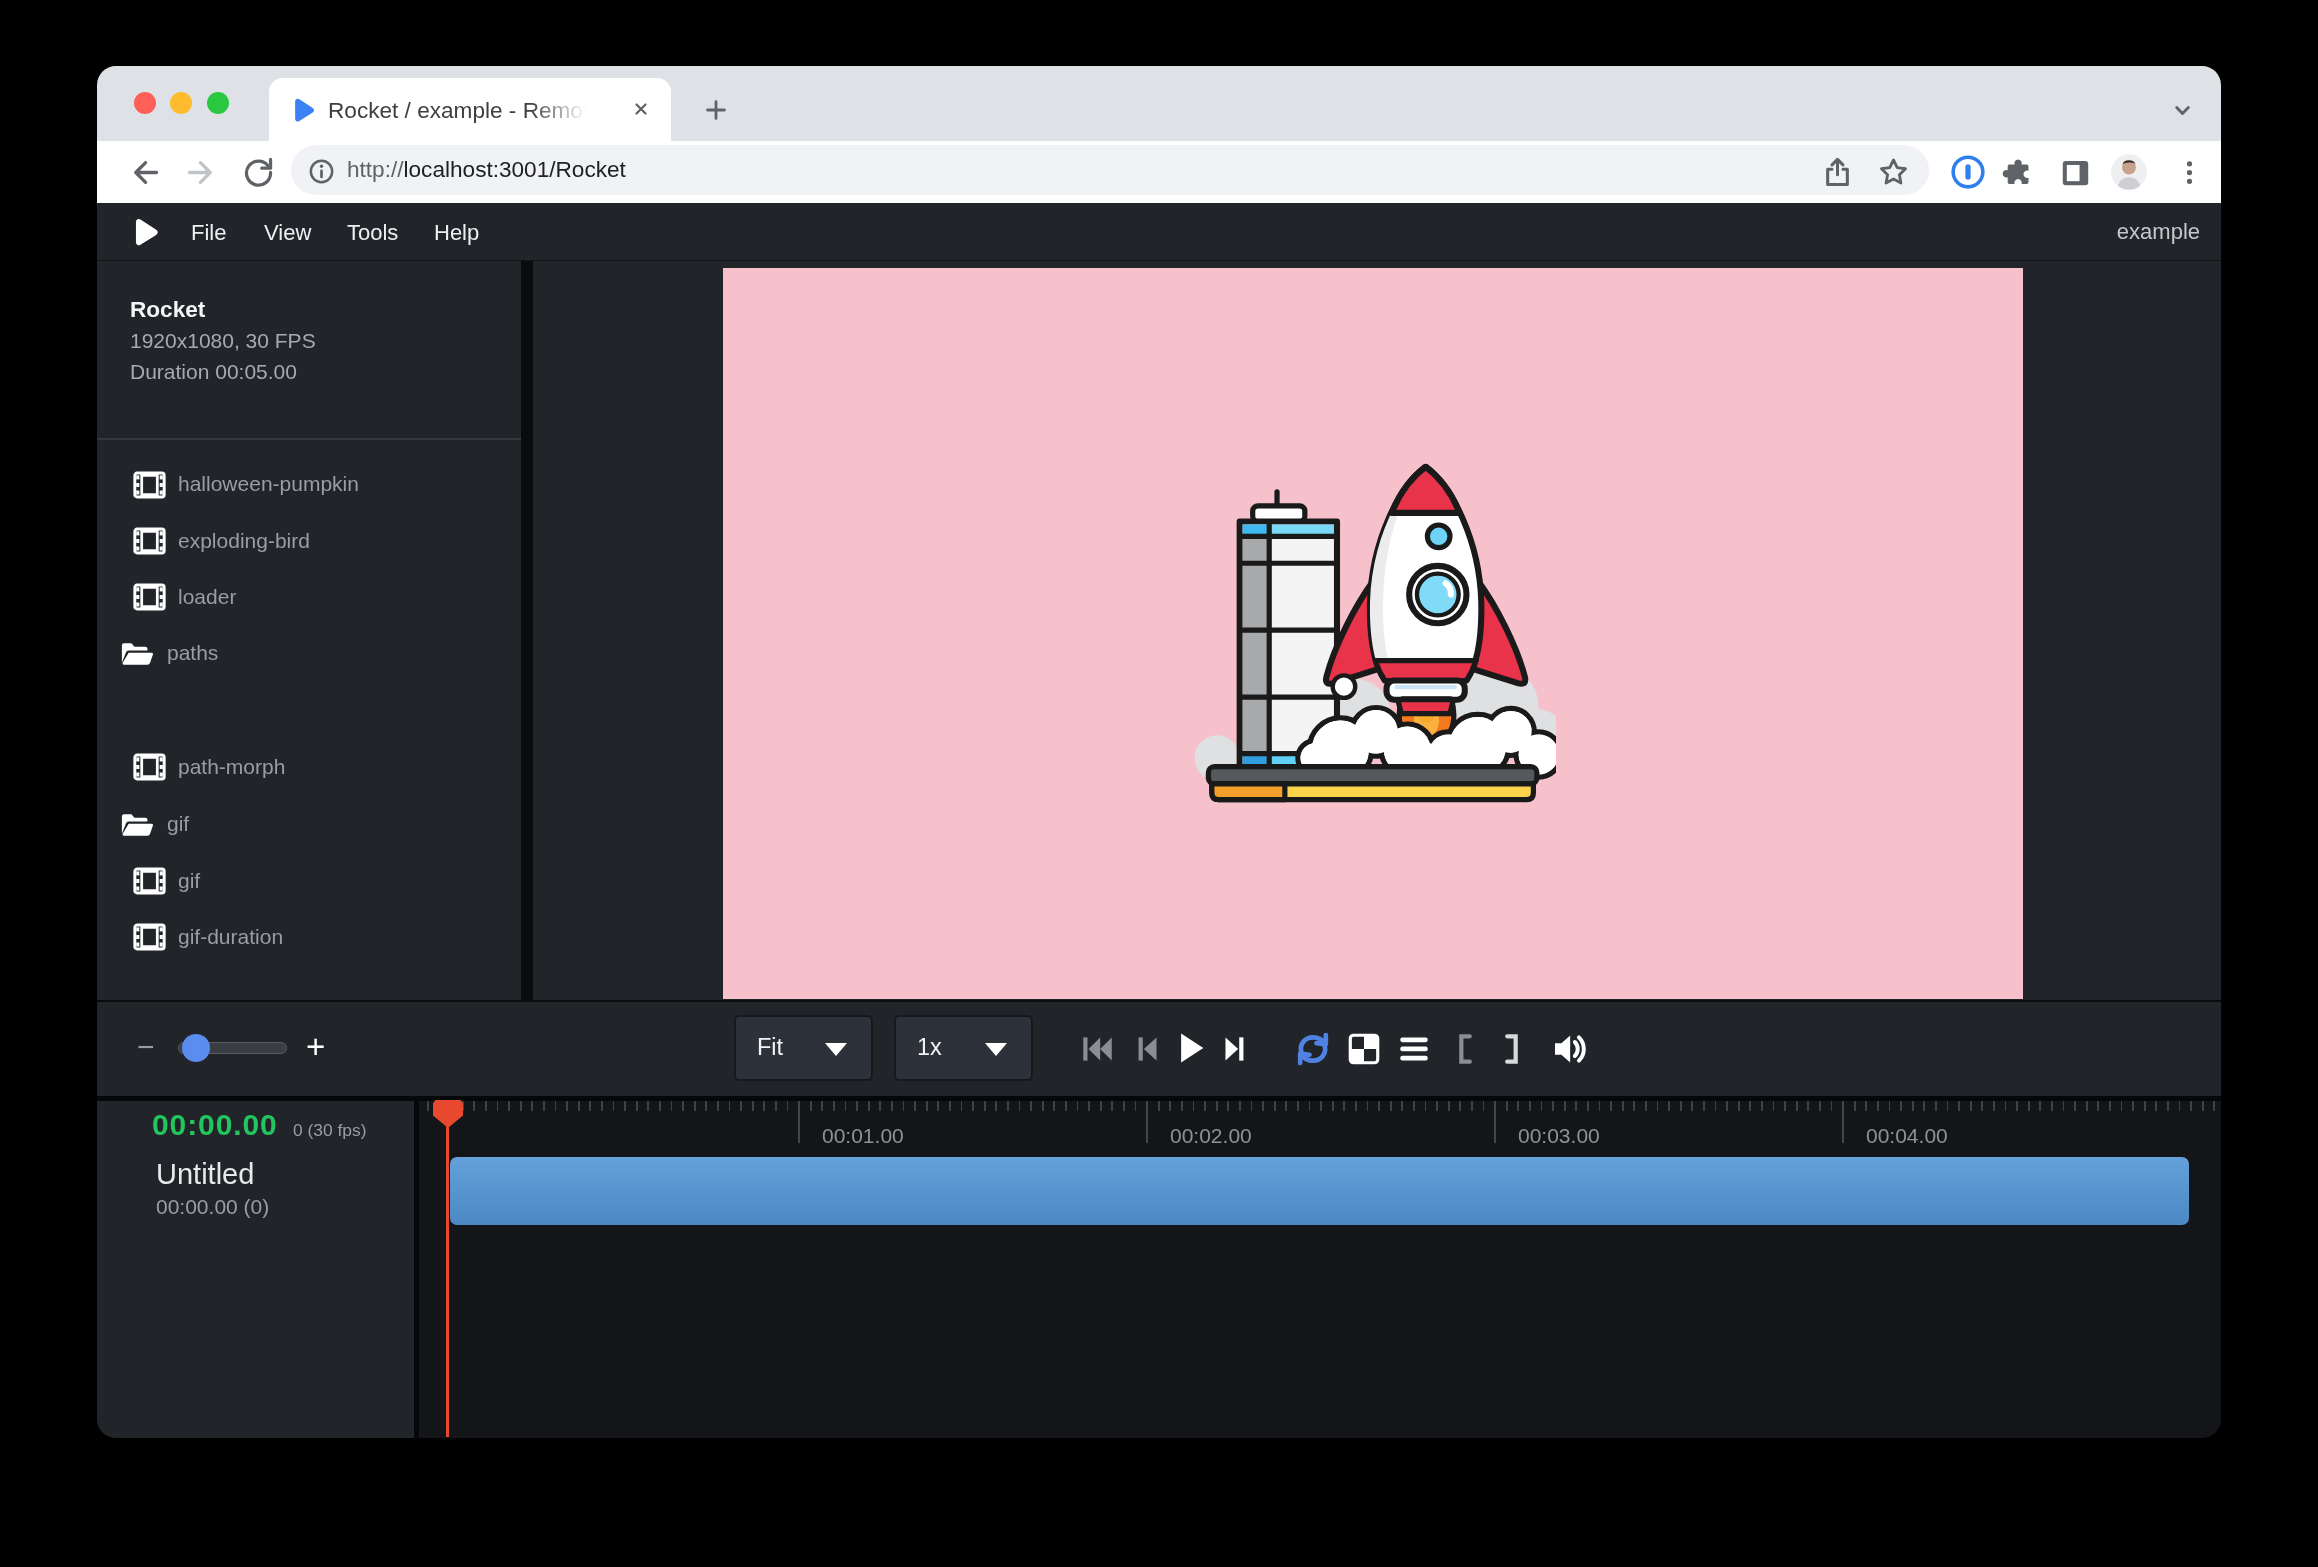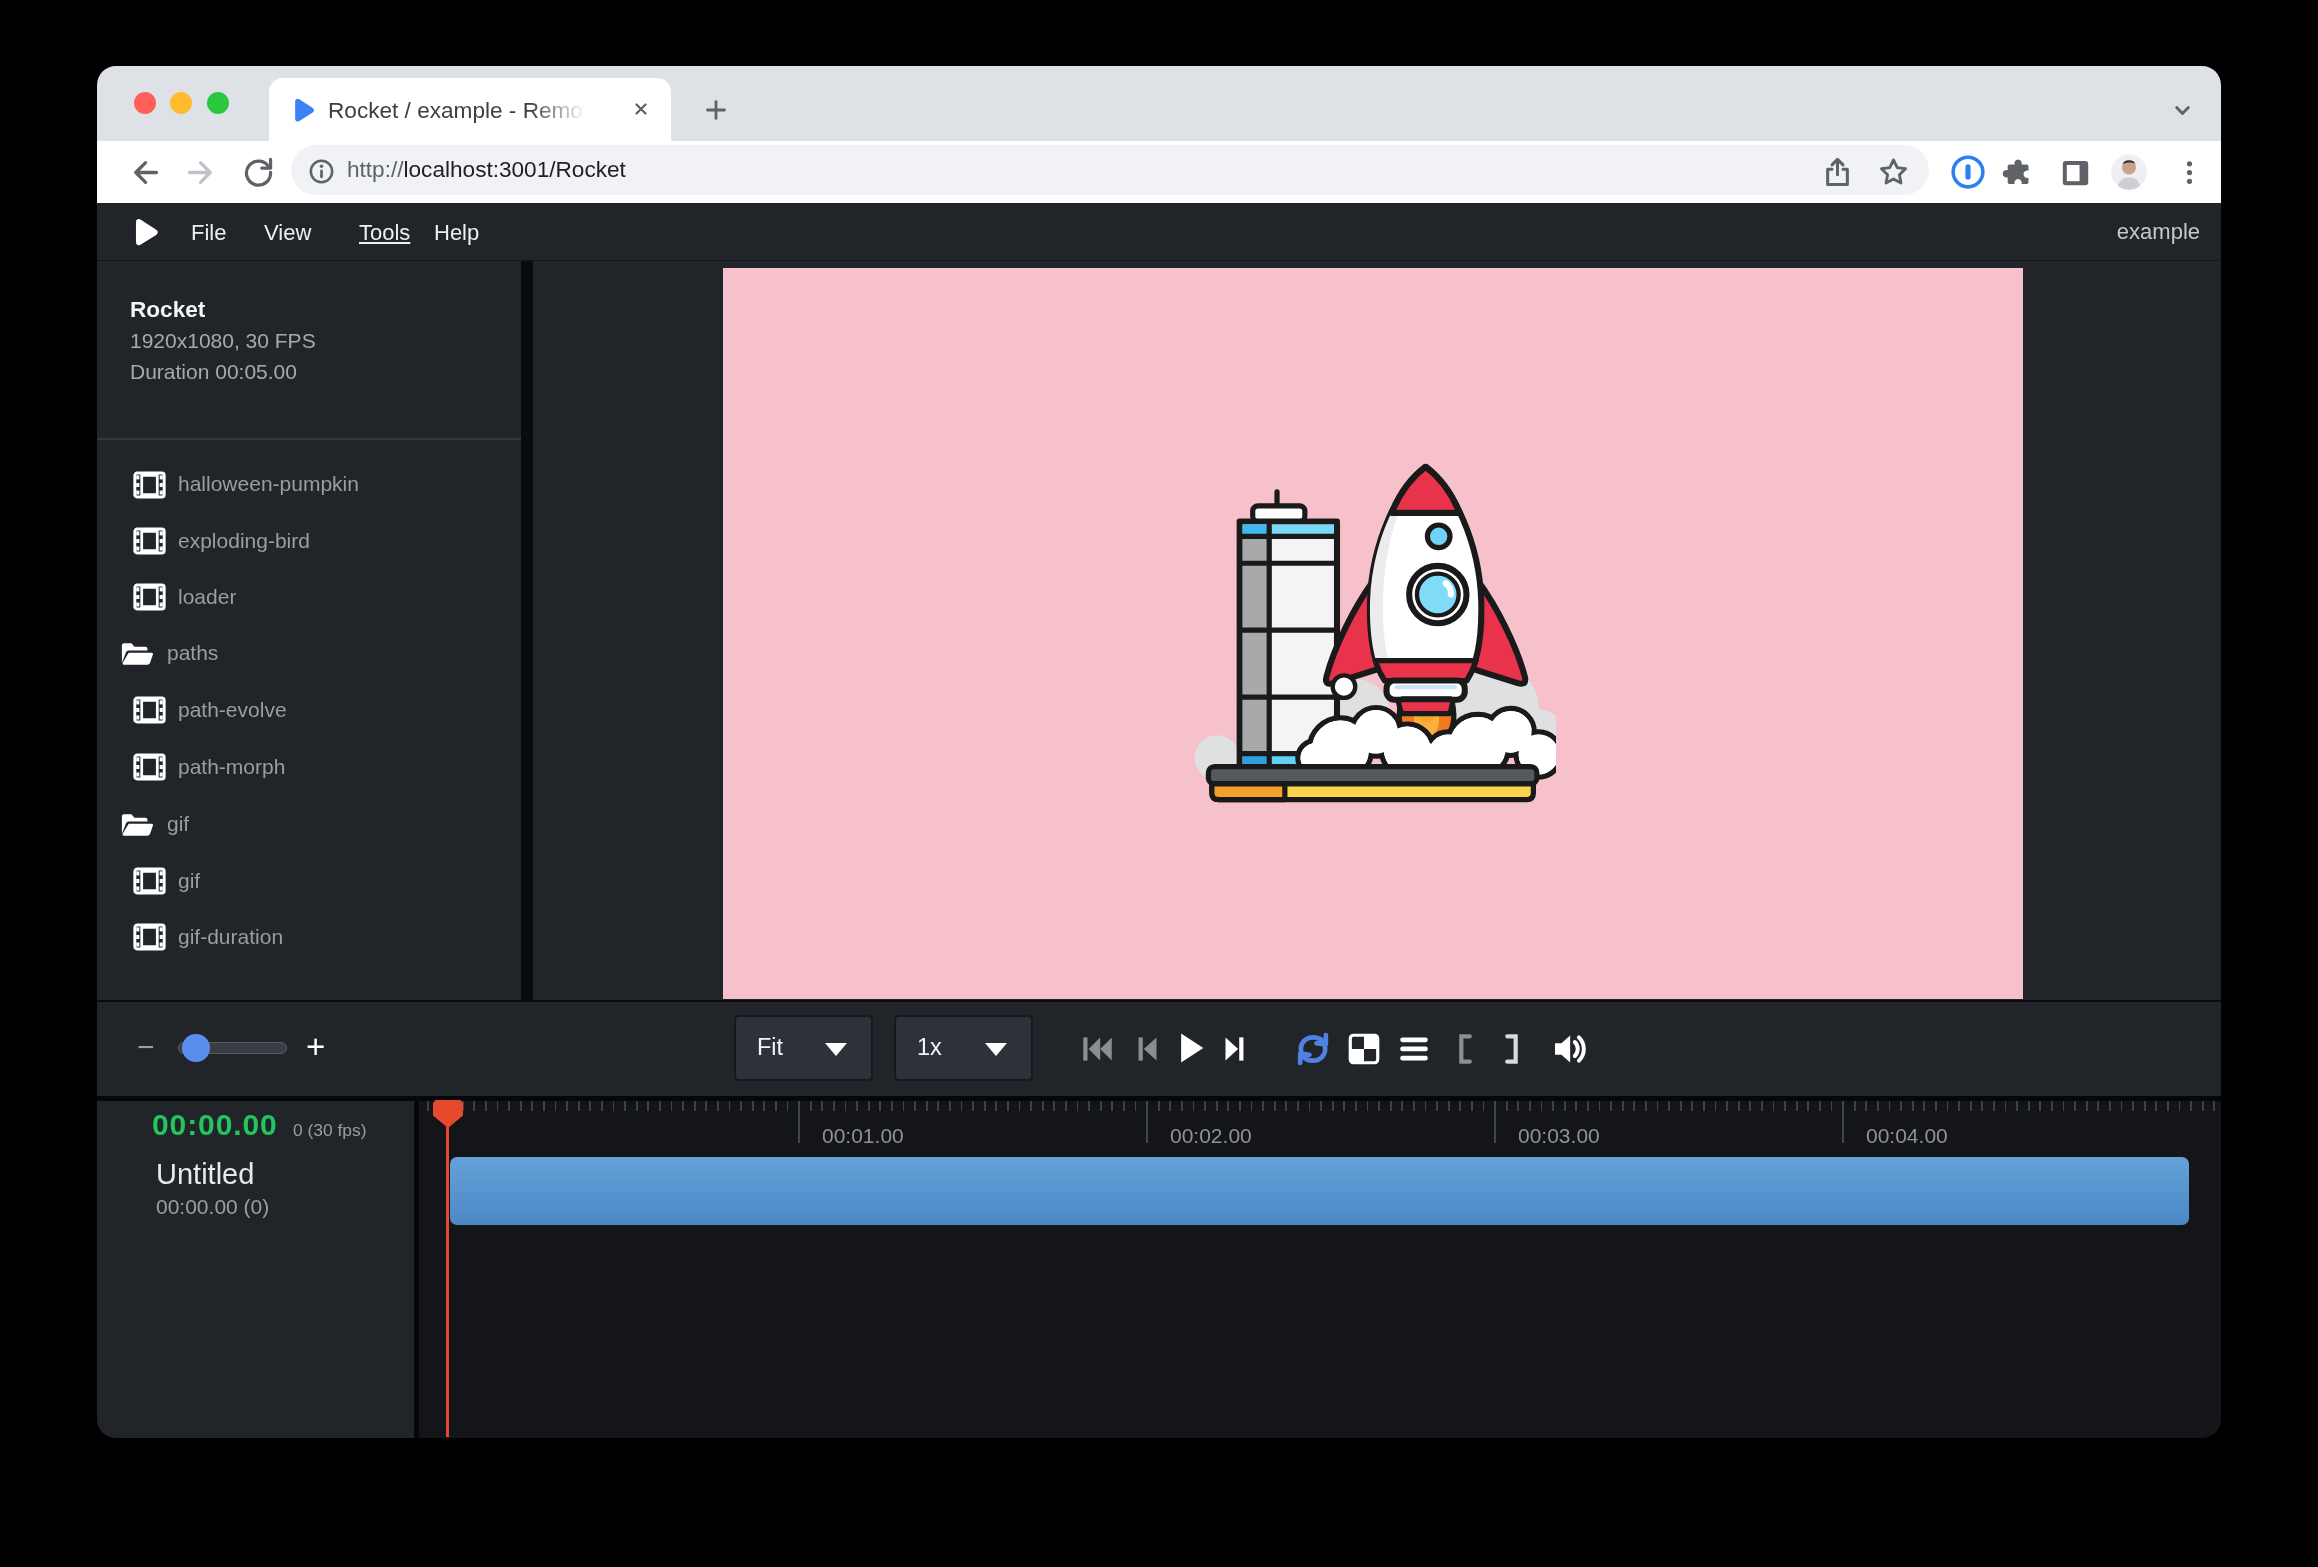--- a/index.html
+++ b/index.html
@@ -146,21 +146,21 @@
         <circle cx="16" cy="16" r="2.4" fill="#5F6368"></circle>
         <circle cx="16" cy="24" r="2.4" fill="#5F6368"></circle>
   </svg>
 
   <div class="abs menubar"></div>
   <svg class="abs" style="left:33px;top:151px;" width="30" height="30" viewBox="0 0 24 24">
     <path d="M6 4 Q6 2.2 8 3.2 L20 11 Q22 12.3 20 13.5 L8 21 Q6 22 6 20 Z" fill="#fff" stroke="#fff" stroke-width="2.5" stroke-linejoin="round"></path>
   </svg>
   <div class="abs menu-item" style="left:94px;">File</div>
   <div class="abs menu-item" style="left:167px;">View</div>
-  <div class="abs menu-item" style="left:262px;text-decoration:underline;">Tools</div>
+  <div class="abs menu-item" style="left:250px;">Tools</div>
   <div class="abs menu-item" style="left:337px;">Help</div>
   <div class="abs example-label">example</div>
   <div class="abs blackstrip" style="left:0;top:195px;width:2124px;height:7px;"></div>
 
   <div class="abs sidebar-bg"></div>
   <div class="abs v-div"></div>
   <div class="abs preview-bg"></div>
 
   <div class="abs sb-title">Rocket</div>
   <div class="abs sb-meta" style="top:263px;">1920x1080, 30 FPS</div>
@@ -212,35 +212,20 @@
             </g>
           </svg>
       <span class="lbl">loader</span>
     </div>
     <div class="abs sb-item folder" style="top:176px;text-decoration:underline;">
       <svg class="fic" width="35" height="26" viewBox="0 0 40 30">
             <path d="M2 25 L2 5 Q2 2.5 4.5 2.5 H13 L16.5 6.5 H29 Q31.5 6.5 31.5 9 V11 H9.5 Q7.5 11 6.8 13 Z" fill="#fff"></path>
             <path d="M9.8 13.5 H36 Q38.5 13.5 37.7 15.9 L34.4 25.4 Q33.7 27.5 31.4 27.5 H4.4 Q2.1 27.5 2.9 25.2 Z" fill="#fff"></path>
           </svg>
       <span class="lbl">paths</span>
-    </div>
-    <div class="abs sb-item" style="top:233px;">
-      <svg class="fic" width="33" height="28" viewBox="0 0 36 30">
-            <rect x="2" y="2" width="32" height="26" rx="2.5" fill="none" stroke="#fff" stroke-width="3.2"></rect>
-            <rect x="9.5" y="4.5" width="17" height="21" fill="none" stroke="#fff" stroke-width="3"></rect>
-            <g fill="#fff">
-              <rect x="3.5" y="4.5" width="3.4" height="4.4"></rect>
-              <rect x="3.5" y="12.8" width="3.4" height="4.4"></rect>
-              <rect x="3.5" y="21" width="3.4" height="4.4"></rect>
-              <rect x="29.1" y="4.5" width="3.4" height="4.4"></rect>
-              <rect x="29.1" y="12.8" width="3.4" height="4.4"></rect>
-              <rect x="29.1" y="21" width="3.4" height="4.4"></rect>
-            </g>
-          </svg>
-      <span class="lbl">path-evolve</span>
     </div>
     <div class="abs sb-item" style="top:290px;">
       <svg class="fic" width="33" height="28" viewBox="0 0 36 30">
             <rect x="2" y="2" width="32" height="26" rx="2.5" fill="none" stroke="#fff" stroke-width="3.2"></rect>
             <rect x="9.5" y="4.5" width="17" height="21" fill="none" stroke="#fff" stroke-width="3"></rect>
             <g fill="#fff">
               <rect x="3.5" y="4.5" width="3.4" height="4.4"></rect>
               <rect x="3.5" y="12.8" width="3.4" height="4.4"></rect>
               <rect x="3.5" y="21" width="3.4" height="4.4"></rect>
               <rect x="29.1" y="4.5" width="3.4" height="4.4"></rect>

